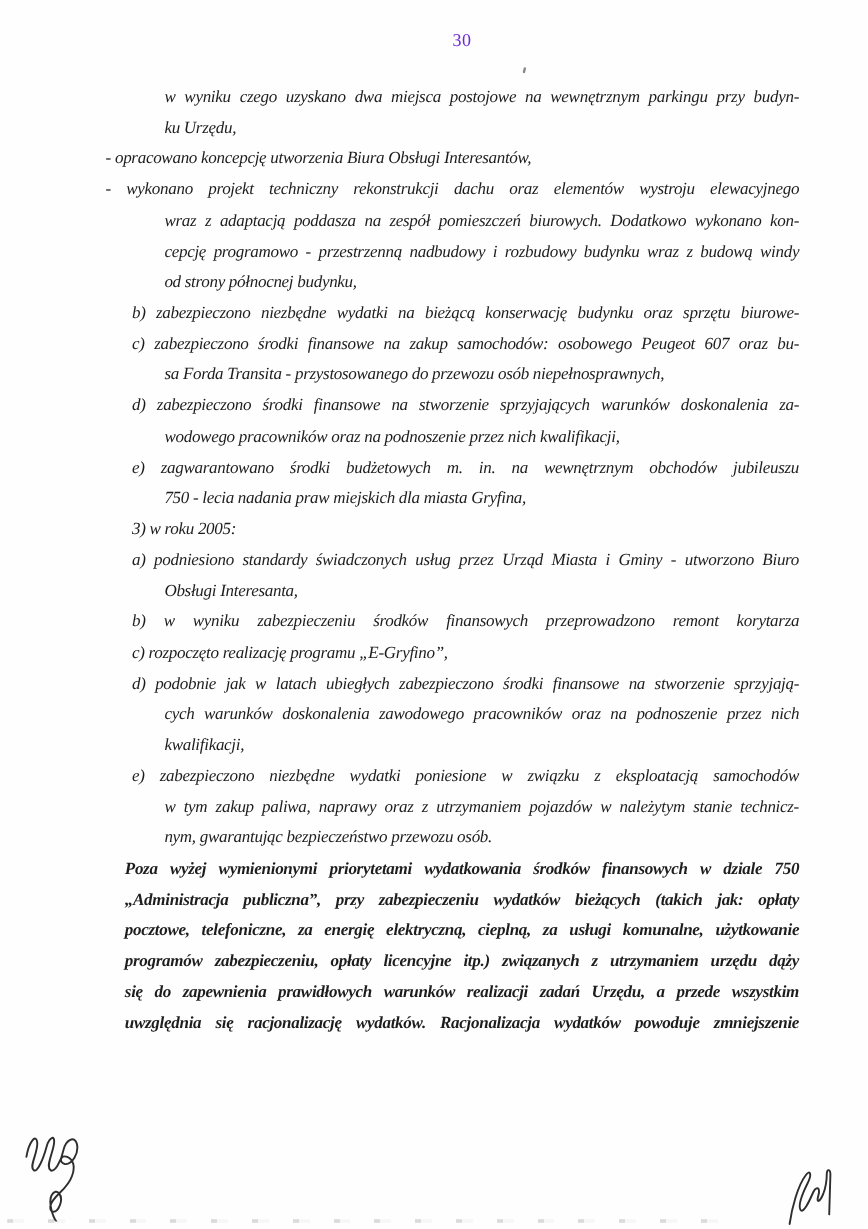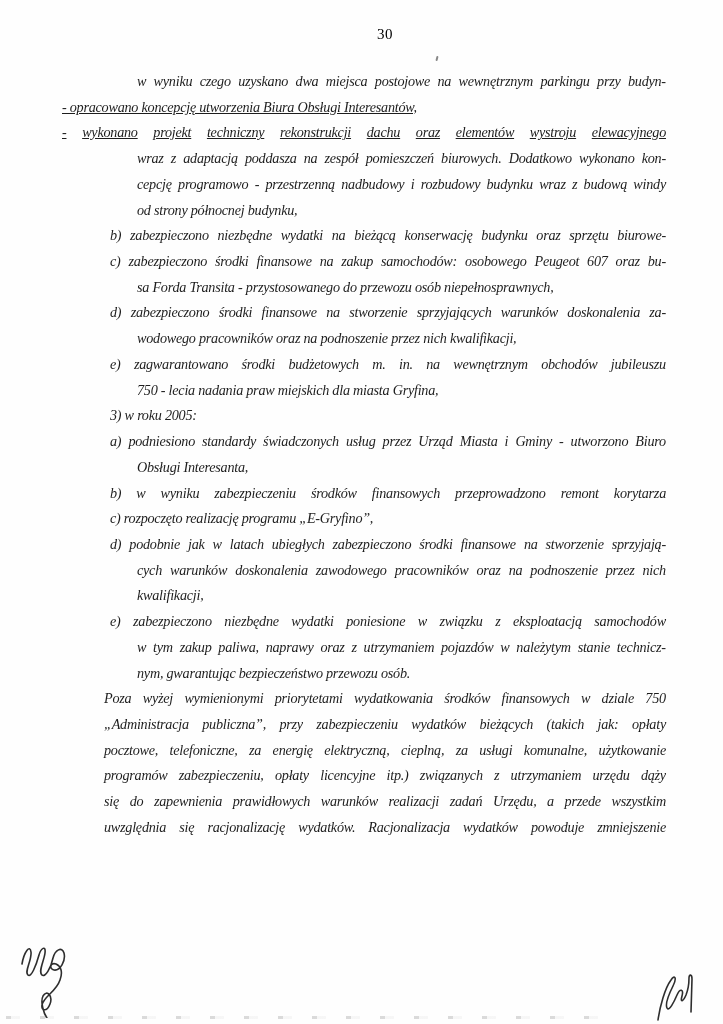--- a/index.html
+++ b/index.html
@@ -11,21 +11,21 @@
     overflow: hidden;
     font-family: "Liberation Serif", "DejaVu Serif", serif;
   }
   .page-number {
     position: absolute;
     top: 25px;
     left: 104px;
     right: 57px;
     text-align: center;
     font: normal 15px/18px "Liberation Serif", "DejaVu Serif", serif;
-    color: #000000;
+    color: #6d28d9;
     letter-spacing: 0.5px;
   }
   .doc-body {
     position: absolute;
     top: 69px;
     left: 0;
     right: 0;
   }
   .line {
     height: 25.72px;
@@ -36,23 +36,23 @@
     letter-spacing: -0.25px;
     margin-right: 57px;
   }
   .line.just {
     display: flex;
     justify-content: space-between;
     align-items: baseline;
   }
   .line.last { white-space: nowrap; }
   .line.cont { margin-left: 137px; }
-  .line.dash { margin-left: 62px; text-decoration: underline; }
+  .line.dash { margin-left: 88px; }
   .line.item { margin-left: 110px; }
-  .line.para { margin-left: 104px; }
+  .line.para { margin-left: 104px; font-weight: bold; }
 
   .speck {
     position: absolute;
     left: 436px;
     top: 56px;
     width: 2px;
     height: 5px;
     background: #6a6a6a;
     border-radius: 1px;
     transform: rotate(14deg);
@@ -97,20 +97,21 @@
         <span>uzyskano</span>
         <span>dwa</span>
         <span>miejsca</span>
         <span>postojowe</span>
         <span>na</span>
         <span>wewnętrznym</span>
         <span>parkingu</span>
         <span>przy</span>
         <span>budyn-</span>
       </div>
+      <div class="line cont last">ku Urzędu,</div>
       <div class="line dash last">- opracowano koncepcję utworzenia Biura Obsługi Interesantów,</div>
       <div class="line dash just">
         <span>-</span>
         <span>wykonano</span>
         <span>projekt</span>
         <span>techniczny</span>
         <span>rekonstrukcji</span>
         <span>dachu</span>
         <span>oraz</span>
         <span>elementów</span>

